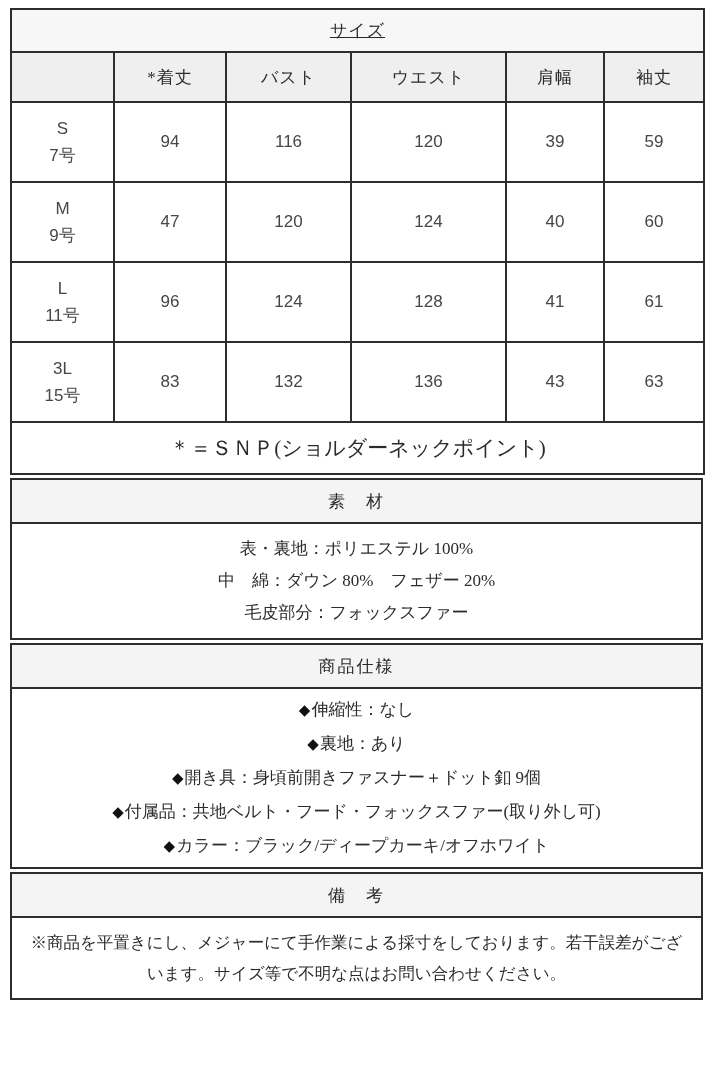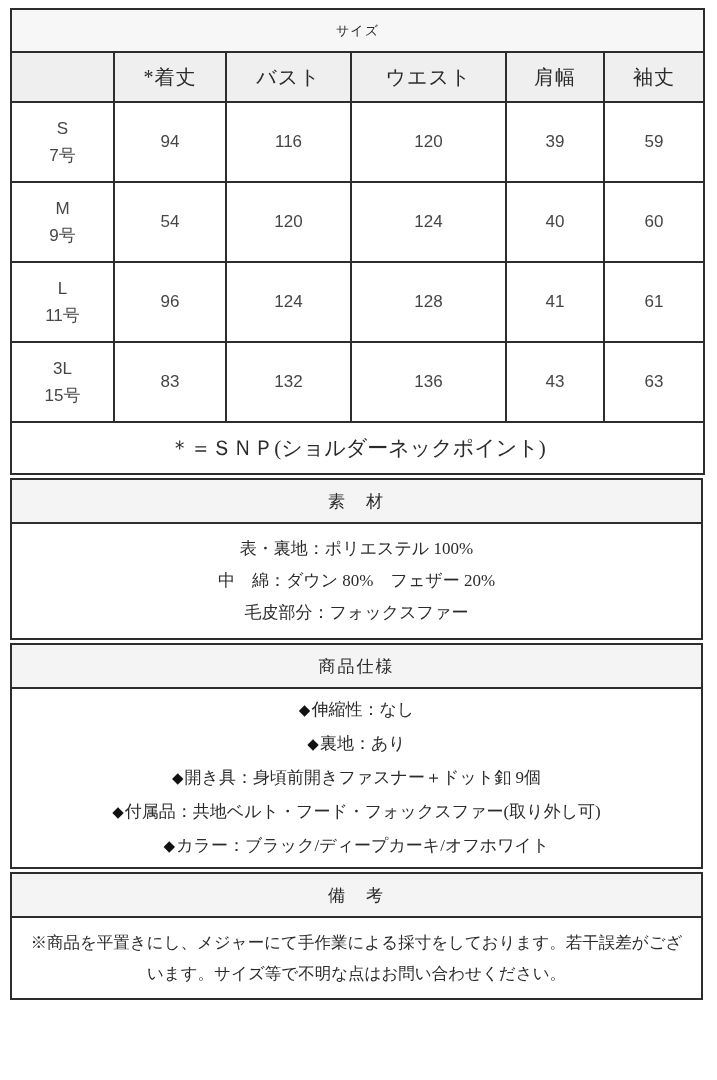--- a/index.html
+++ b/index.html
@@ -21,27 +21,28 @@
     border:2px solid #2d2d2d;
     padding:0;
     text-align:center;
     vertical-align:middle;
     font-weight:normal;
   }
   
   .title-row td{
     height:41px;
     background:#f7f7f7;
-    font-size:13px;
+    font-size:17px;
     letter-spacing:1px;
+    text-decoration:underline;
   }
   .col-hd-row th{
     height:48px;
     background:#efefef;
-    font-size:20px;
+    font-size:17px;
     letter-spacing:1px;
   }
   .data-row td{height:78px;}
   .size-cell,.num-cell{
     font-family:"Liberation Sans","DejaVu Sans",sans-serif;
     color:#464646;
     font-size:17px;
   }
   .size-cell div{line-height:27px;}
   .footnote-row td{
@@ -114,21 +115,21 @@
         <td class="num-cell">120</td>
         <td class="num-cell">39</td>
         <td class="num-cell">59</td>
       </tr>
 
       <tr class="data-row">
         <td class="size-cell">
           <div>M</div>
           <div>9号</div>
         </td>
-        <td class="num-cell">54</td>
+        <td class="num-cell">47</td>
         <td class="num-cell">120</td>
         <td class="num-cell">124</td>
         <td class="num-cell">40</td>
         <td class="num-cell">60</td>
       </tr>
 
       <tr class="data-row">
         <td class="size-cell">
           <div>L</div>
           <div>11号</div>

